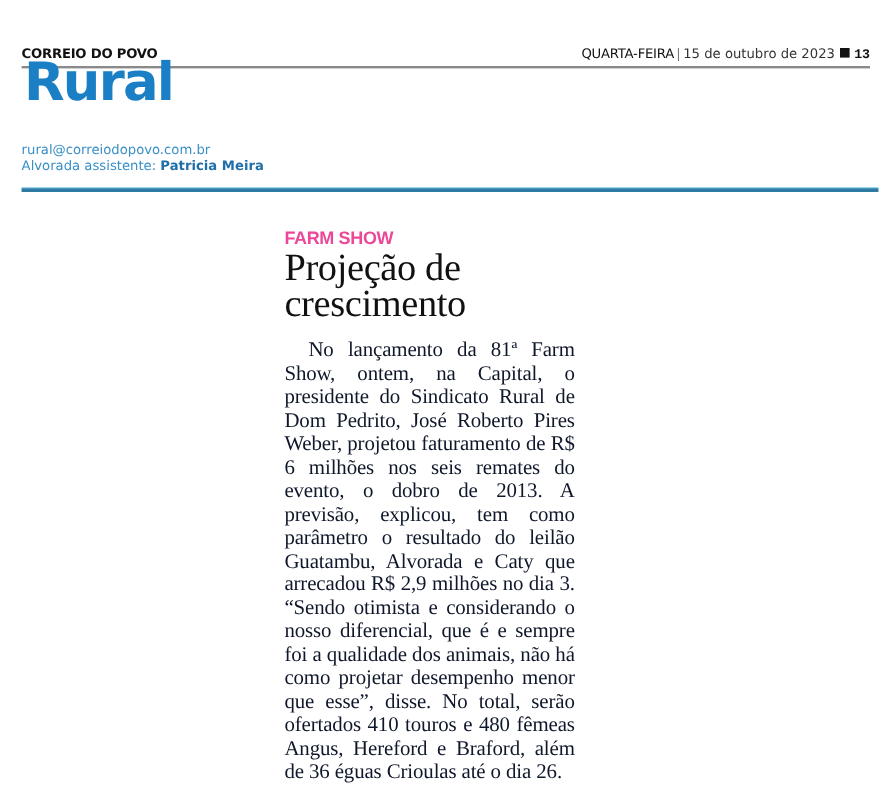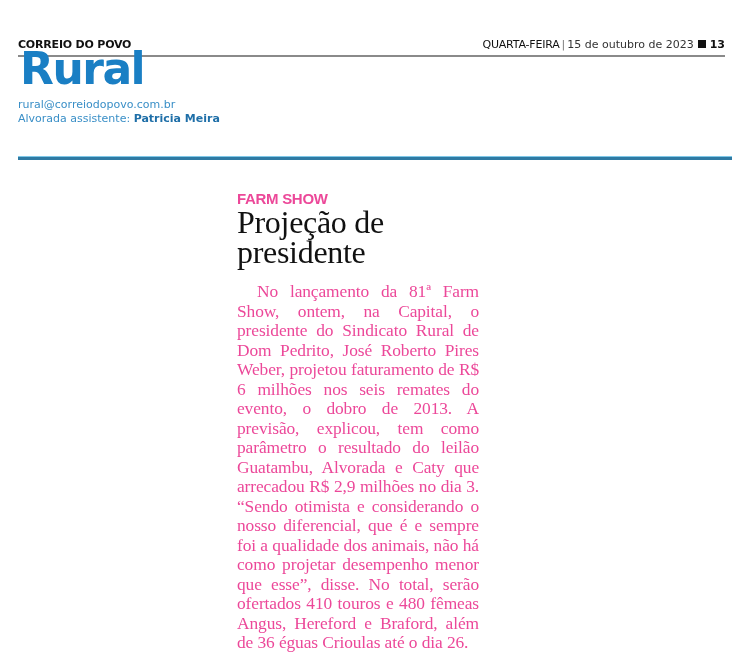--- a/index.html
+++ b/index.html
@@ -55,36 +55,37 @@
       display: inline-block;
       width: 8px;
       height: 8px;
       background: #111;
       margin: 0 4px 0 4px;
       vertical-align: 0px;
     }
     .dateline .page-num {
       font-weight: bold;
       color: #111;
+      font-family: Liberation Mono, monospace;
     }
     .section-title {
       position: absolute;
       left: 20px;
       top: 47px;
       font-family: "DejaVu Sans", sans-serif;
       font-weight: bold;
       font-size: 44px;
       letter-spacing: -1.5px;
       color: #1a7fc4;
       line-height: 1;
     }
     .contact {
       position: absolute;
       left: 18px;
-      top: 98px;
+      top: 118px;
       font-size: 11px;
       line-height: 14px;
       color: #3a8fc7;
     }
     .contact .editor-name {
       font-weight: bold;
       color: #1f6fa8;
       text-align: right;
     }
     .section-rule {
@@ -115,21 +116,21 @@
       font-size: 32px;
       line-height: 30px;
       color: #111;
       margin-top: 0px;
       letter-spacing: -0.3px;
     }
     .body-text {
       font-family: "Liberation Serif", serif;
       font-size: 17.4px;
       line-height: 19.5px;
-      color: #ec4899;
+      color: #0f172a;
       text-align: justify;
       margin-top: 15px;
       text-indent: 20px;
       hyphens: manual;
       letter-spacing: -0.1px;
     }
   </style>
 </head>
 <body>
 
@@ -147,15 +148,15 @@
   <div>
     <span>Alvorada assistente:</span>
     <span class="editor-name">Patricia Meira</span>
   </div>
 </div>
 
 <div class="section-rule"></div>
 
 <div class="article">
   <div class="kicker">FARM SHOW</div>
-  <div class="headline">Projeção de presidente</div>
+  <div class="headline">Projeção de crescimento</div>
   <p class="body-text">No lançamento da 81ª Farm Show, ontem, na Capital, o presidente do Sindicato Rural de Dom Pedrito, José Roberto Pires Weber, projetou faturamento de R$ 6 milhões nos seis remates do evento, o dobro de 2013. A previsão, explicou, tem como parâmetro o resultado do leilão Guatambu, Alvorada e Caty que arrecadou R$ 2,9 milhões no dia 3. “Sendo otimista e considerando o nosso diferencial, que é e sempre foi a qualidade dos animais, não há como projetar desempenho menor que esse”, disse. No total, serão ofertados 410 touros e 480 fêmeas Angus, Hereford e Braford, além de 36 éguas Crioulas até o dia 26.</p>
 </div>
 
 </body></html>

